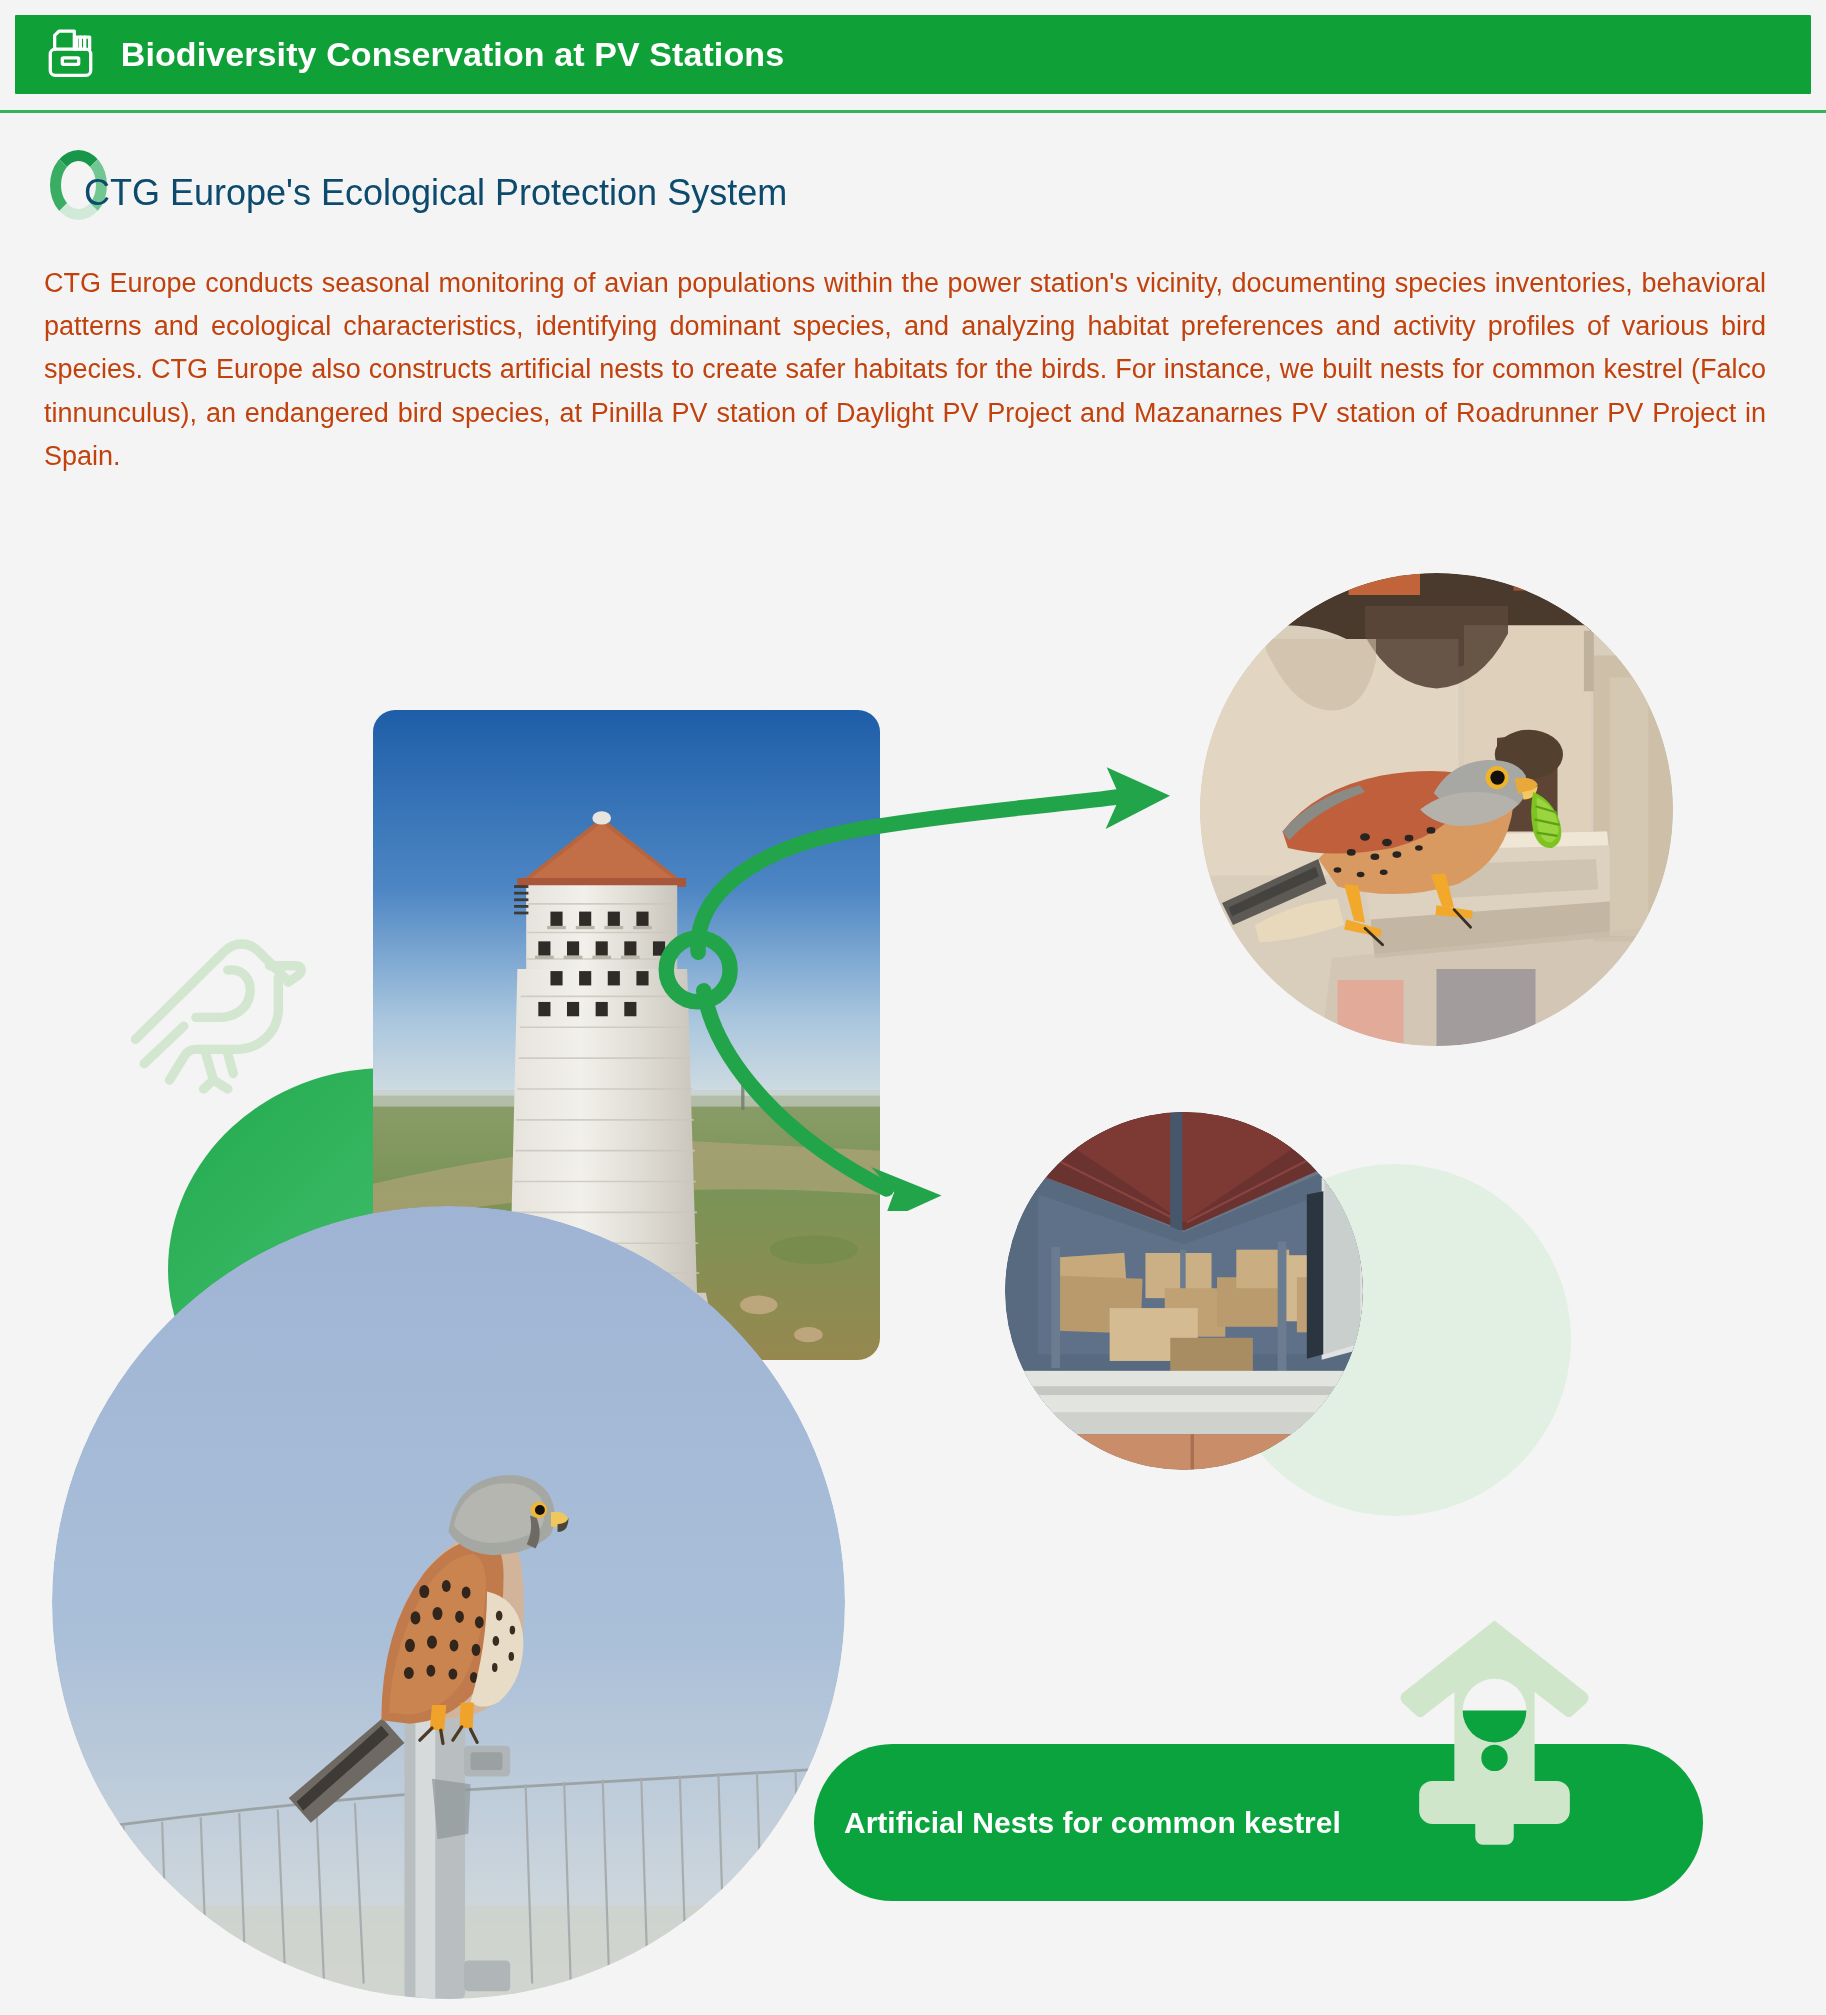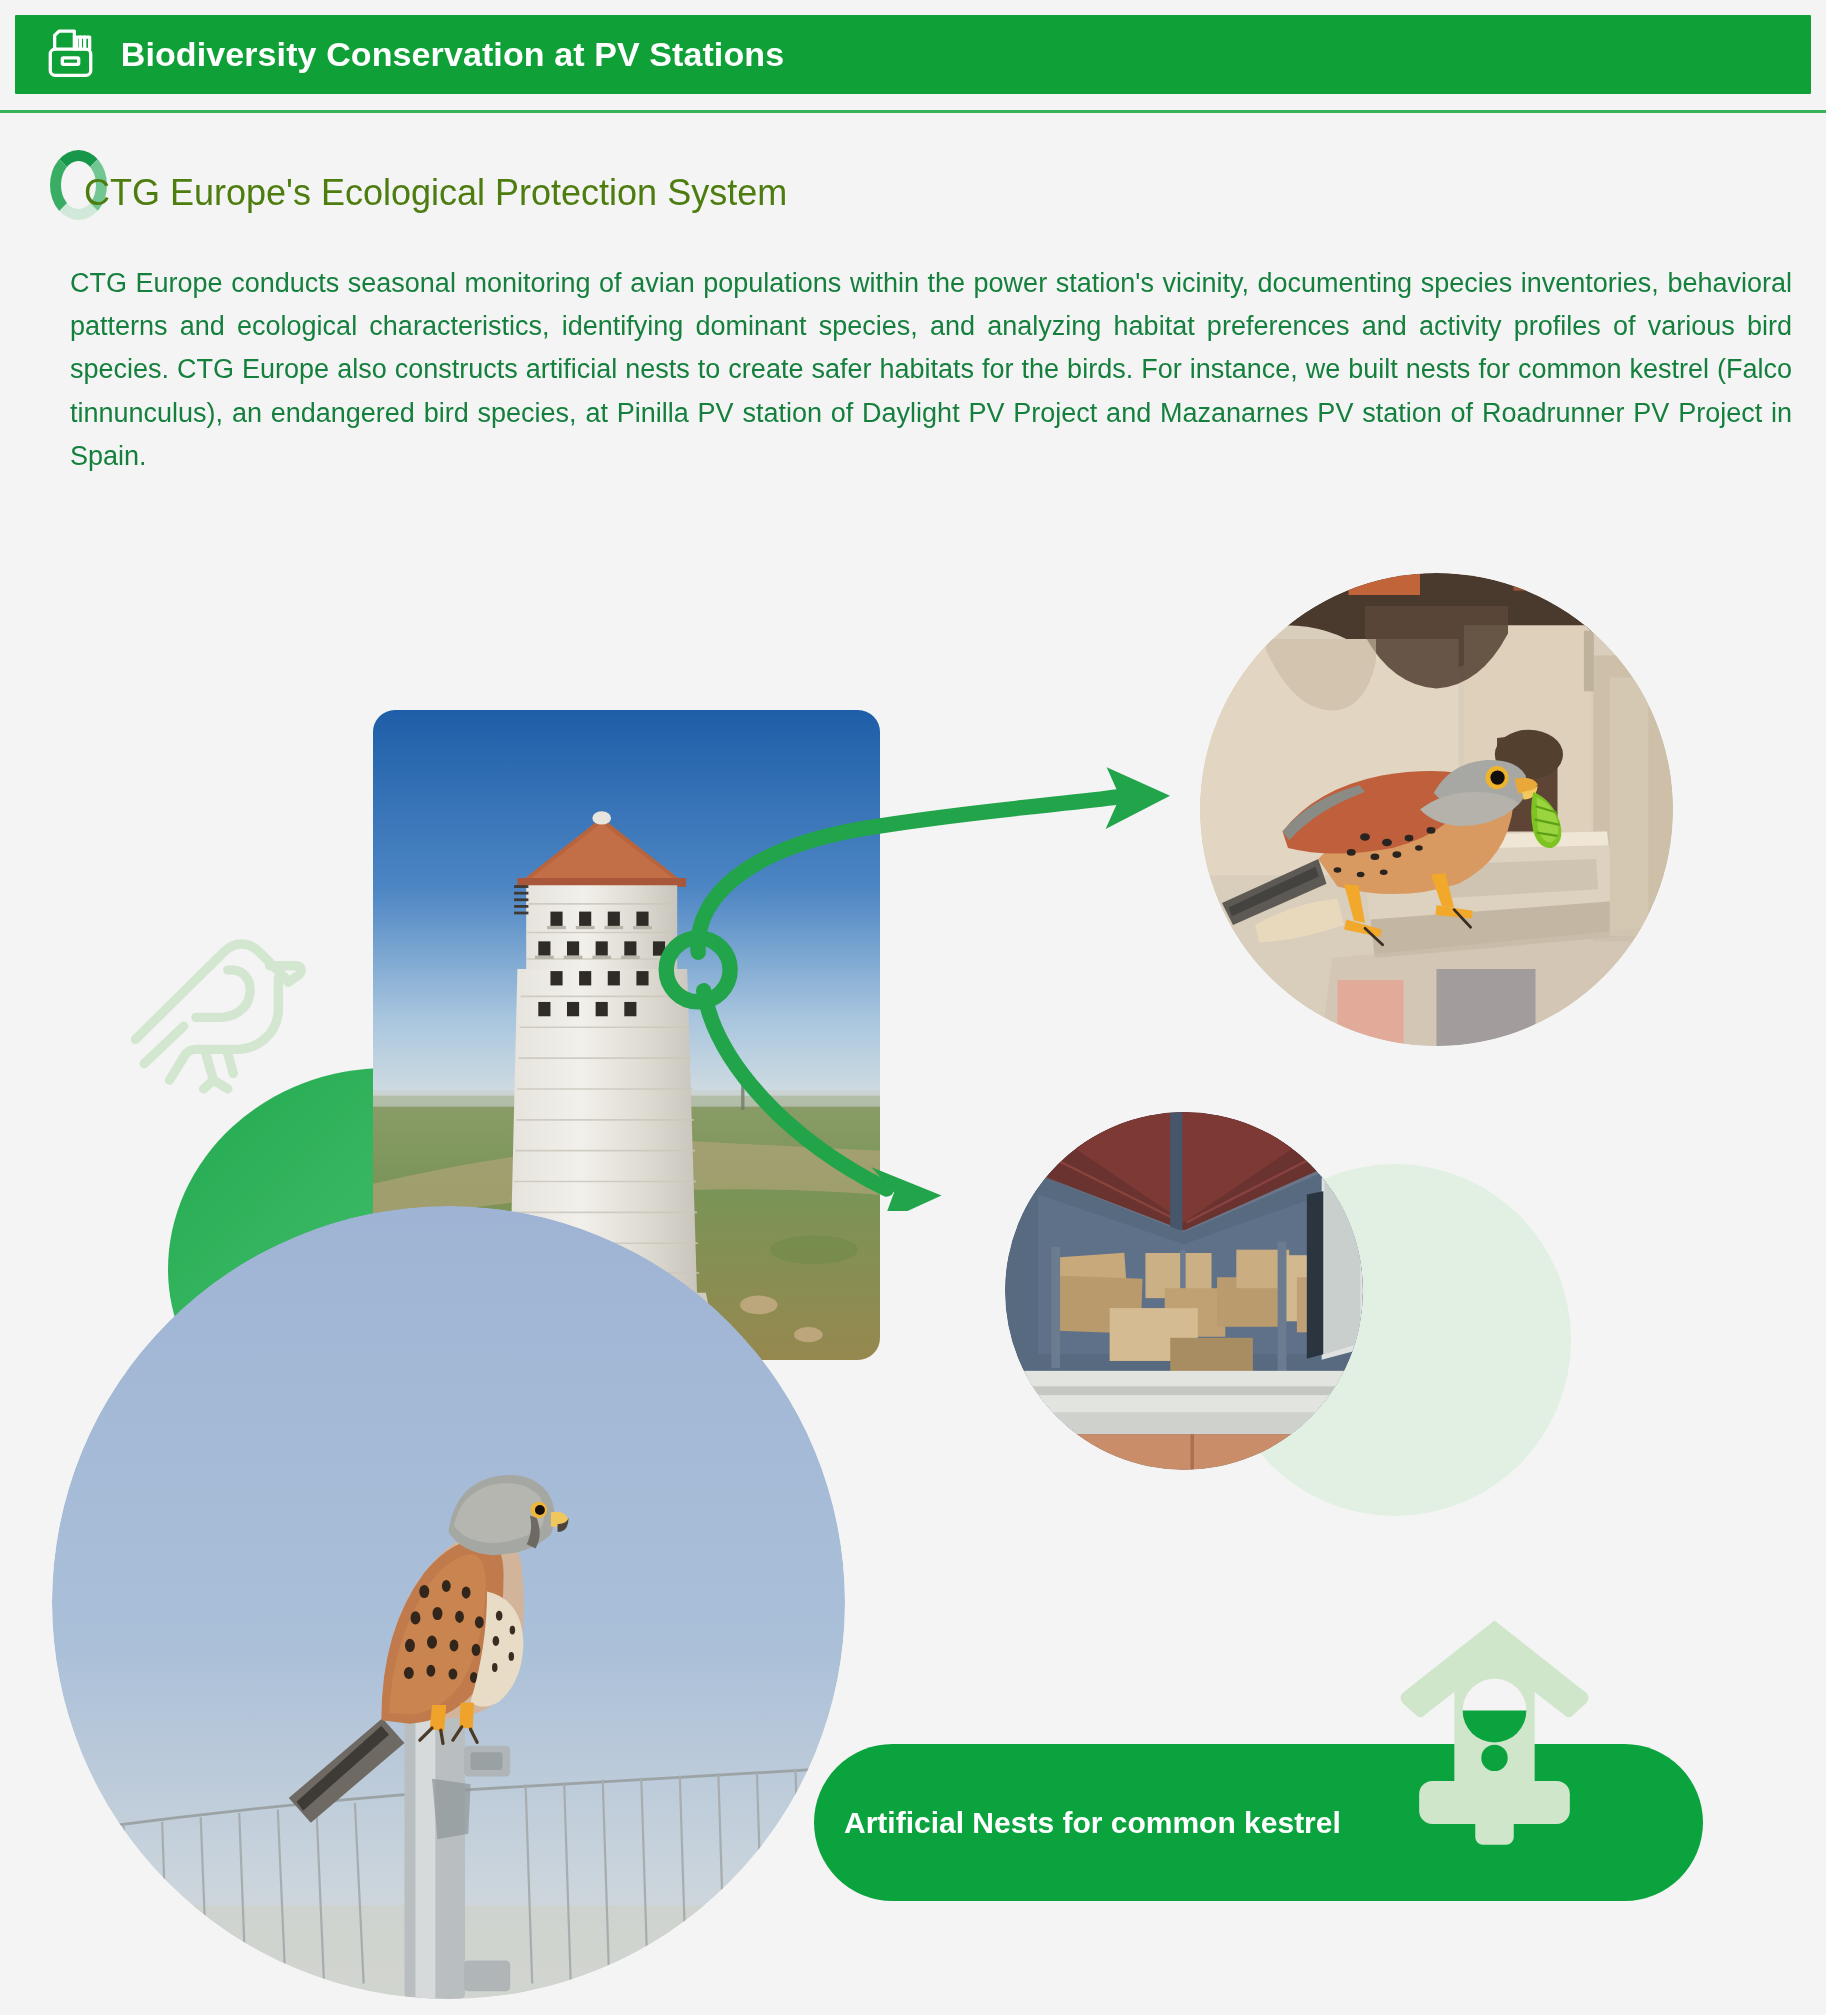--- a/index.html
+++ b/index.html
@@ -48,32 +48,32 @@
     border-radius: 50%;
     border: 11px solid #1aa34a;
     border-color: #0d9142 #6cc48d #cfe9d8 #2faa5c;
     opacity: 0.95;
     z-index: 0;
   }
   .section-title {
     position: relative; z-index: 1;
     font-size: 36px;
     font-weight: 400;
-    color: #4d7c0f;
+    color: #0c4a6e;
     white-space: nowrap;
     padding-left: 29px;
   }
 
   
   .body-copy {
-    position: absolute; left: 70px; top: 262px;
+    position: absolute; left: 44px; top: 262px;
     width: 1722px;
     font-size: 27px;
     line-height: 1.60;
-    color: #15803d;
+    color: #c2410c;
     text-align: justify;
     text-justify: inter-word;
   }
 
   
   .blob-green {
     position: absolute; left: 168px; top: 1068px;
     width: 418px; height: 385px;
     background: linear-gradient(135deg,#21a94e 0%, #3fbb68 55%, #5fc97f 100%);
     border-radius: 50% 50% 50% 50% / 50% 50% 50% 50%;

